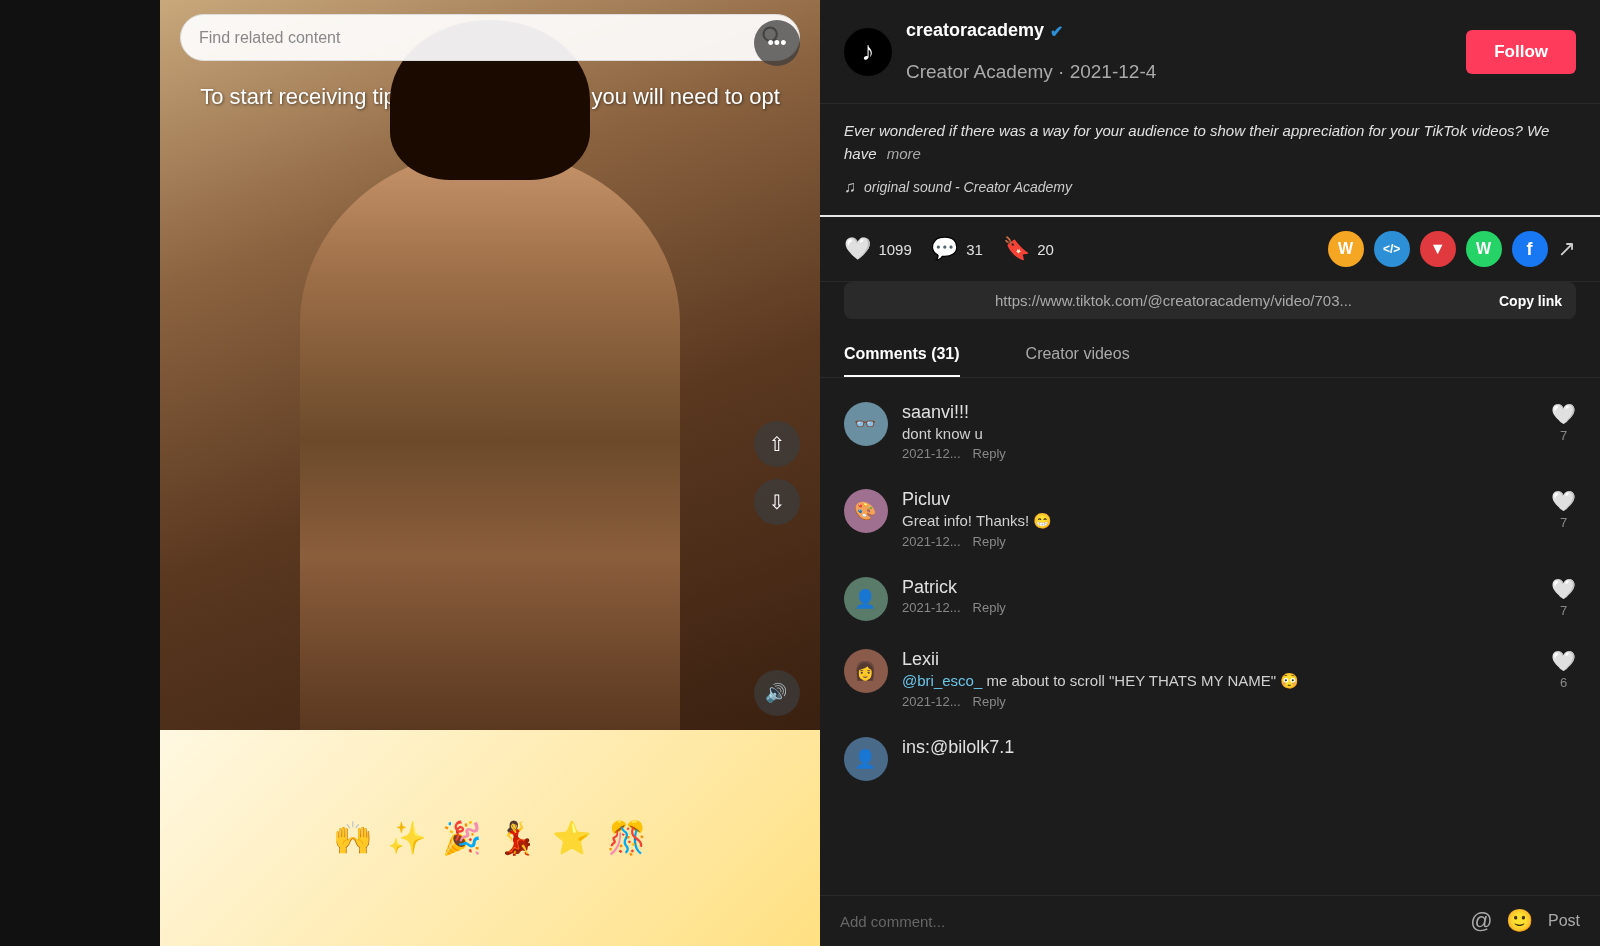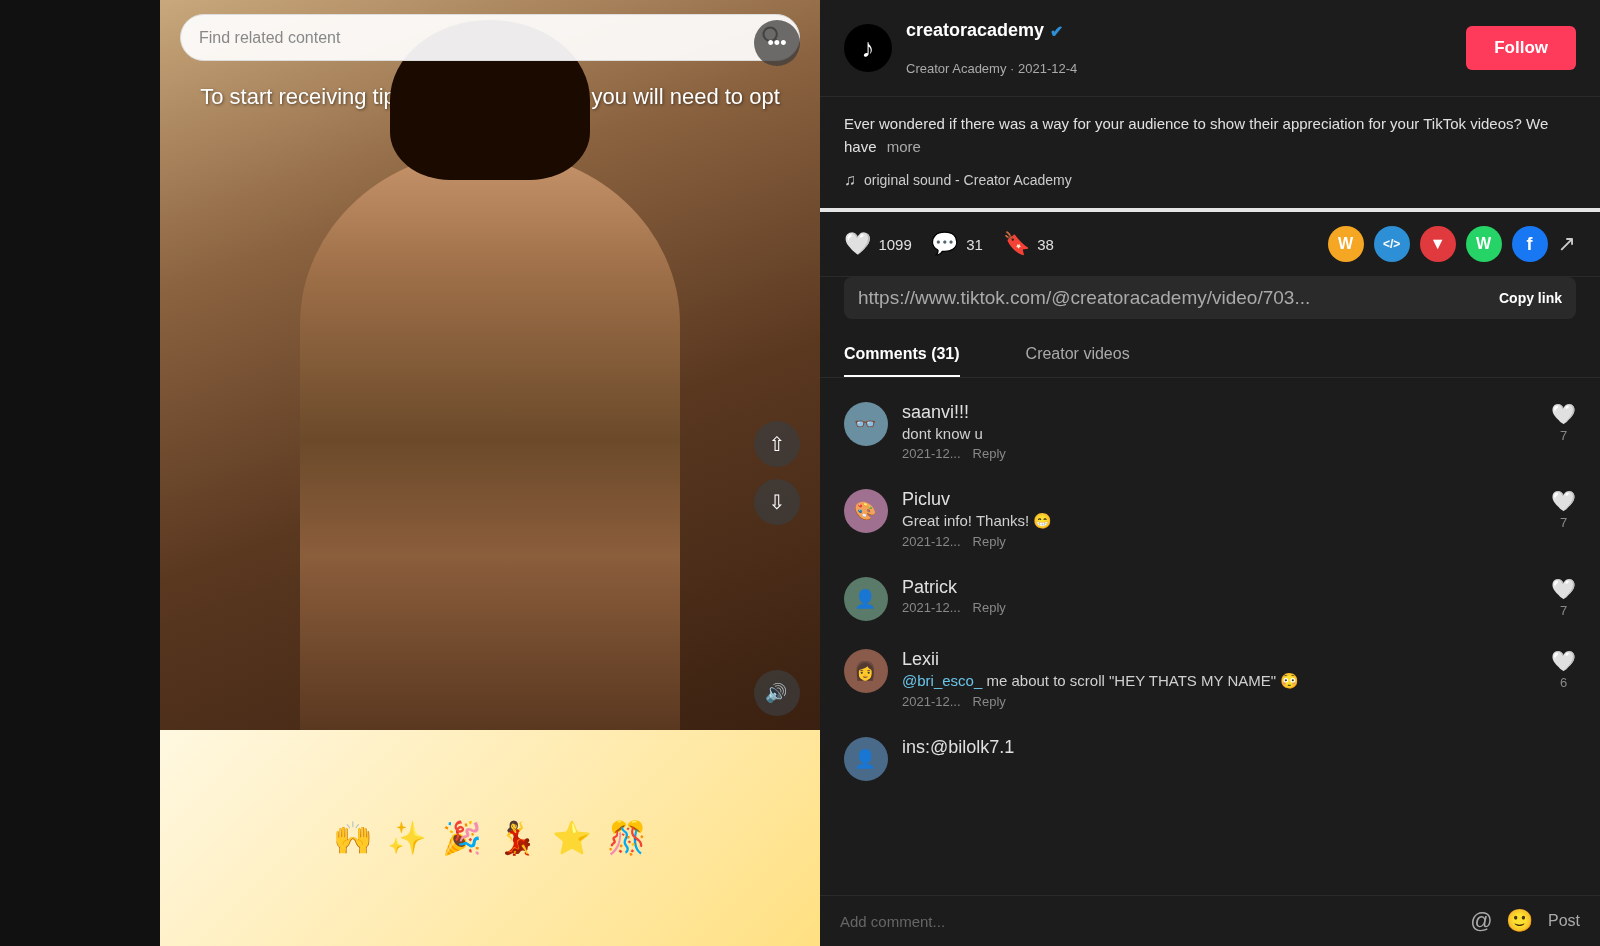--- a/index.html
+++ b/index.html
@@ -242,21 +242,21 @@
       align-items: flex-end;
       gap: 6px;
     }
 
     .verified-badge {
       color: #2d8fd5;
       font-size: 16px;
     }
 
     .creator-sub {
-      font-size: 13px;
+      font-size: 19px;
       color: #aaa;
       margin-top: 20px;
     }
 
     .follow-btn {
       background: #ff3b5c;
       color: #fff;
       border: none;
       border-radius: 6px;
       padding: 12px 28px;
@@ -265,21 +265,22 @@
       cursor: pointer;
       flex-shrink: 0;
     }
 
     
     .description {
       padding: 16px 24px;
       font-size: 15px;
       color: #e0e0e0;
       line-height: 1.5;
-      border-bottom: 4px solid #e5e5e5;
+      border-bottom: 2px solid #e5e5e5;
+      font-style: italic;
     }
 
     .description .more-link {
       color: #aaa;
       cursor: pointer;
       margin-left: 6px;
     }
 
     .sound-info {
       display: flex;
@@ -346,25 +347,26 @@
       align-items: center;
       margin: 0 24px 14px;
       background: #2a2a2a;
       border-radius: 8px;
       padding: 10px 14px;
       gap: 10px;
     }
 
     .url-text {
       flex: 1;
-      font-size: 19px;
+      font-size: 15px;
       color: #aaa;
       overflow: hidden;
       text-overflow: ellipsis;
       white-space: nowrap;
+      text-align: center;
     }
 
     .copy-link-btn {
       background: transparent;
       border: none;
       color: #fff;
       font-size: 14px;
       font-weight: 600;
       cursor: pointer;
       white-space: nowrap;
@@ -614,21 +616,21 @@
     <div class="action-item">
       <span class="action-icon">🤍</span>
       <span>1099</span>
     </div>
     <div class="action-item">
       <span class="action-icon">💬</span>
       <span>31</span>
     </div>
     <div class="action-item">
       <span class="action-icon">🔖</span>
-      <span>38</span>
+      <span>20</span>
     </div>
     <div class="share-icons">
       <div class="share-circle" style="background:#f5a623;">W</div>
       <div class="share-circle" style="background:#2d8fd5; font-size:12px;">&lt;/&gt;</div>
       <div class="share-circle" style="background:#e0393e;">▼</div>
       <div class="share-circle" style="background:#25d366;">W</div>
       <div class="share-circle" style="background:#1877f2; font-size:18px;">f</div>
       <span class="share-arrow">↗</span>
     </div>
   </div>

